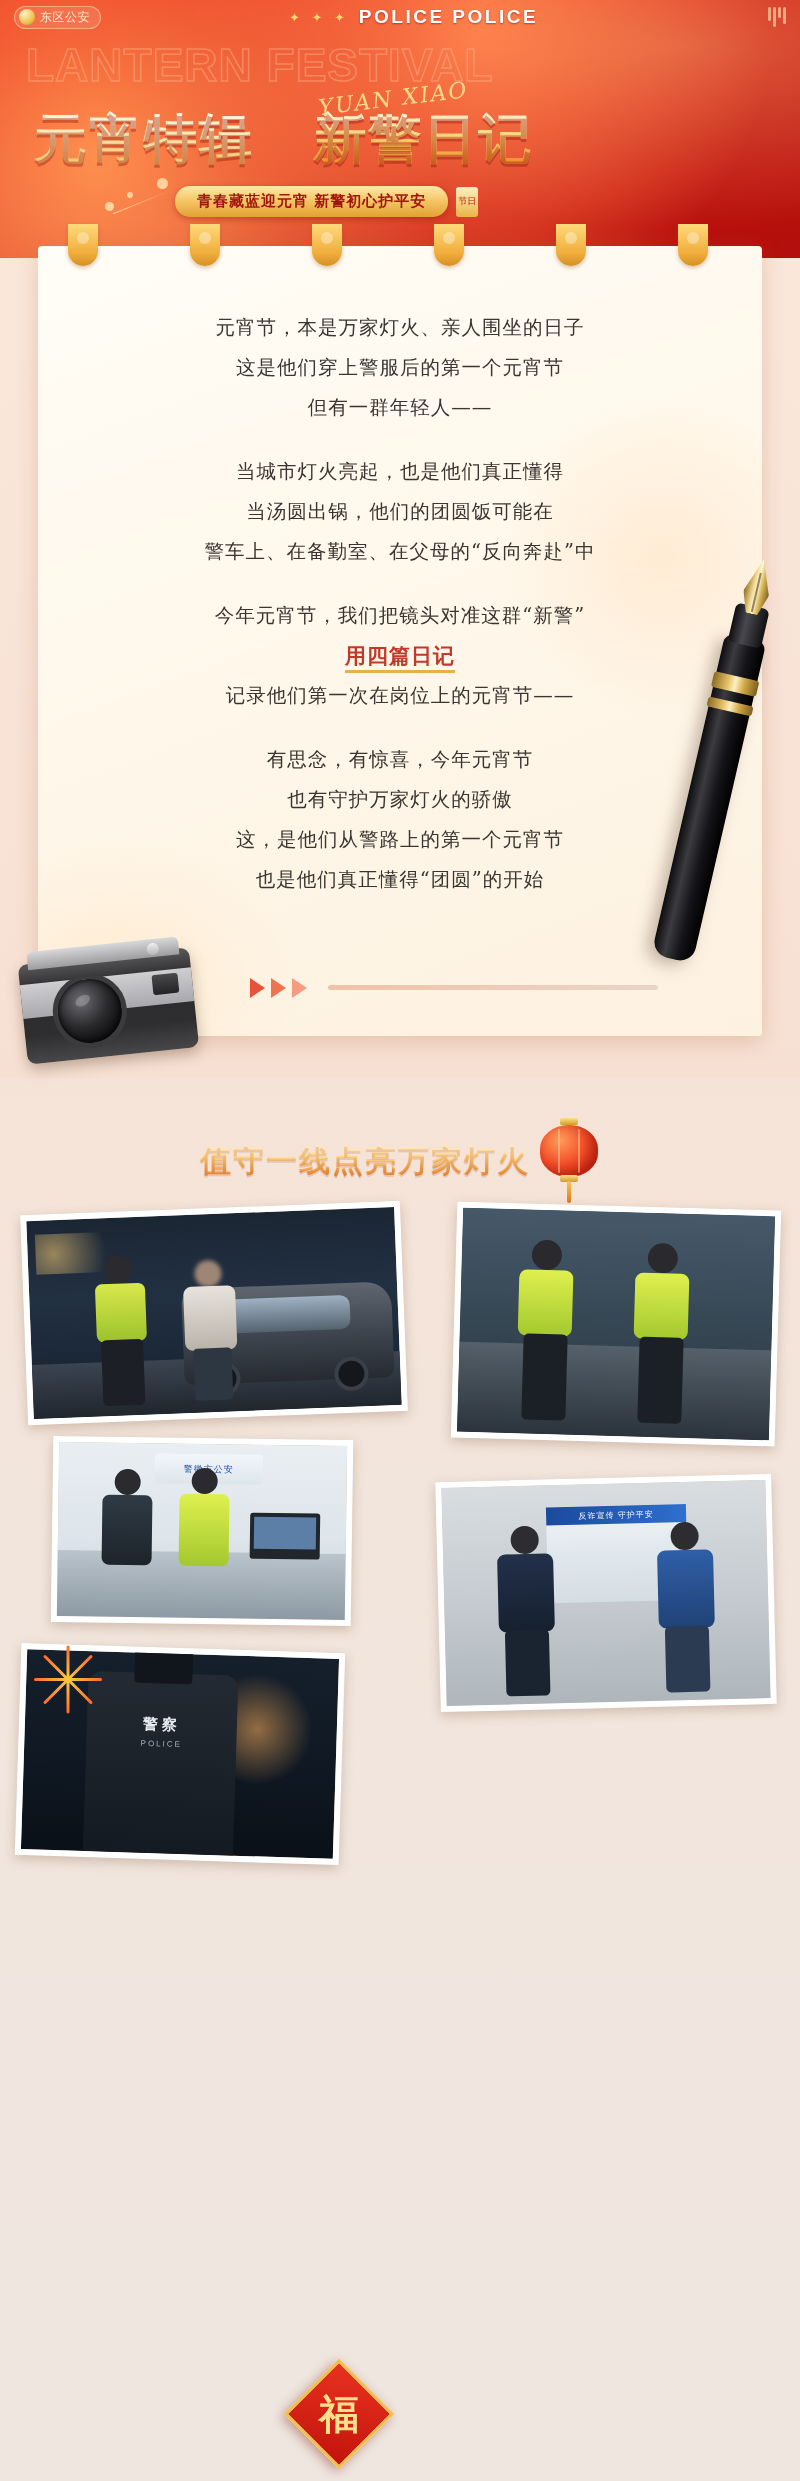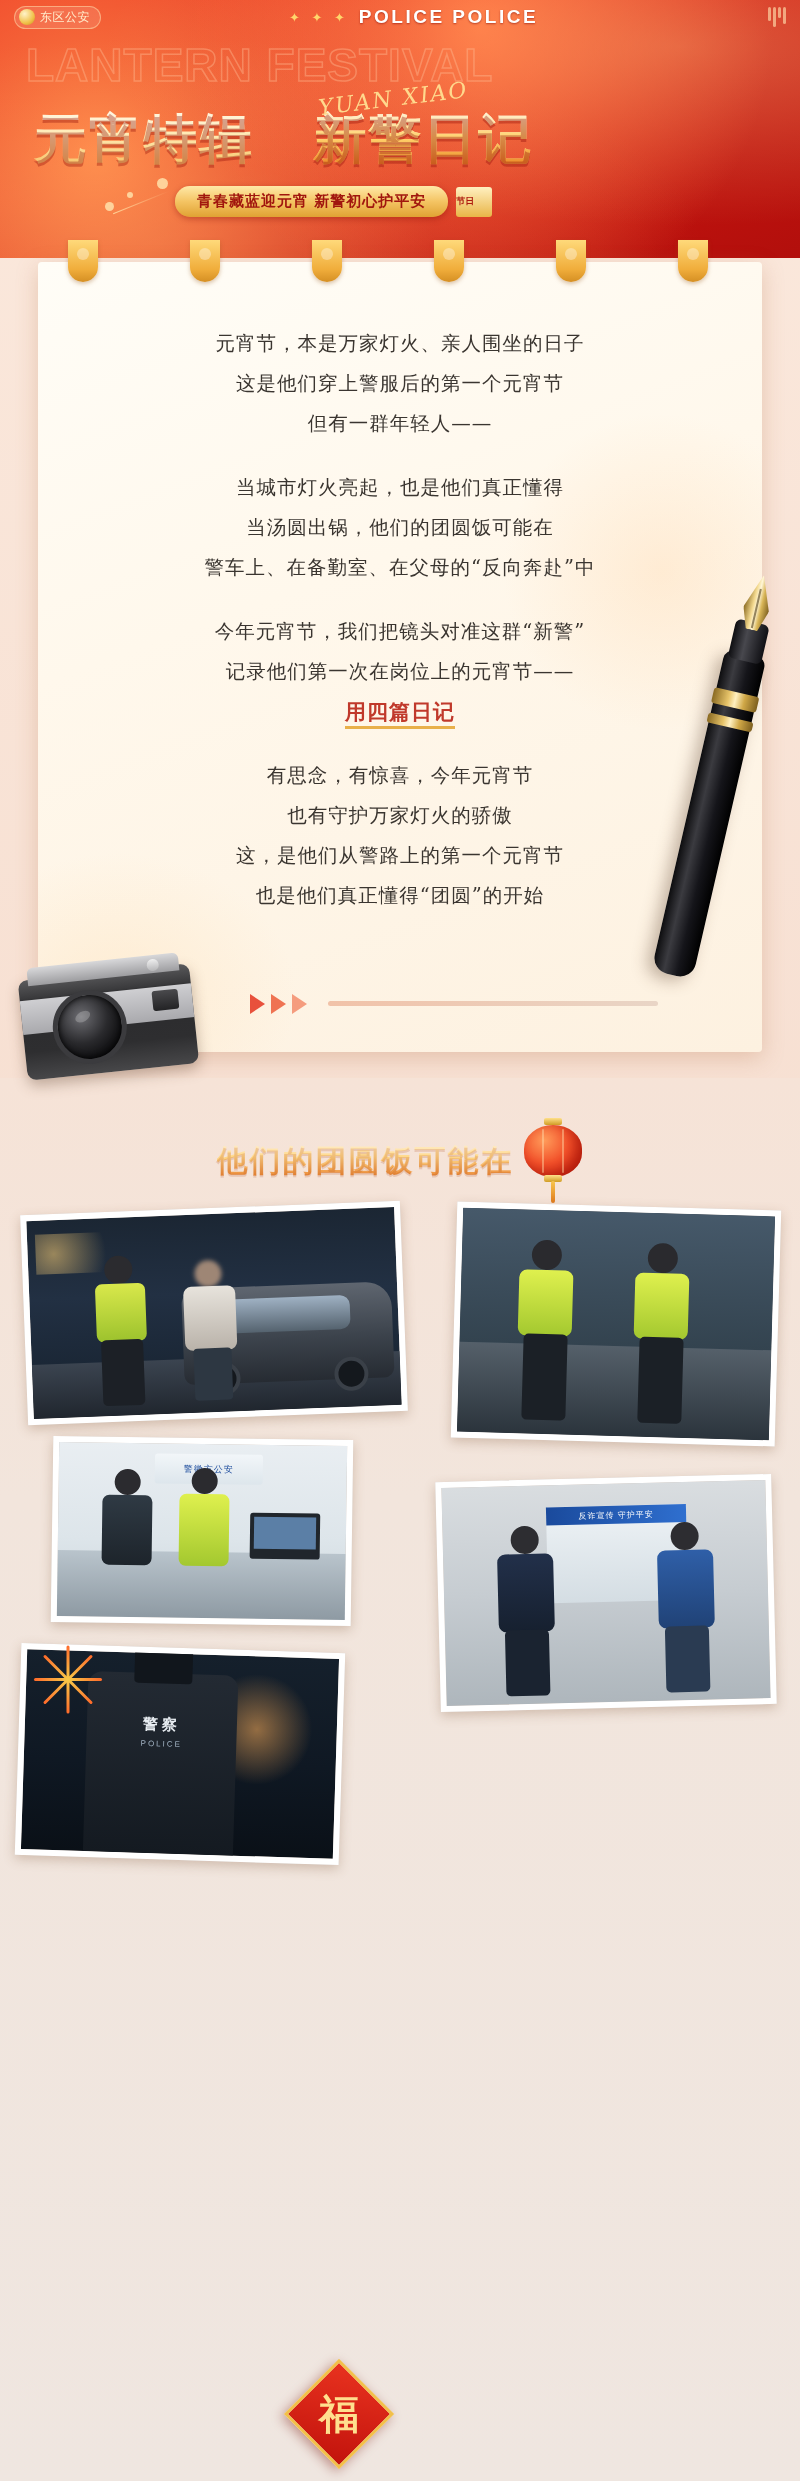--- a/index.html
+++ b/index.html
@@ -127,47 +127,47 @@
     font-size: 15px;
     font-weight: bold;
     letter-spacing: 1px;
     border-radius: 15px;
     padding: 6px 22px;
     white-space: nowrap;
     box-shadow: 0 2px 6px rgba(120,10,0,.35);
   }
   .sub-tag{
     margin-left: 8px;
-    width: 36px; height: 30px;
+    width: 22px; height: 30px;
     border-radius: 3px;
     background: linear-gradient(180deg,#fff0c0,#e9b547);
     color:#ae1a0f; font-size: 9px; line-height:11px;
-    display:flex; flex-direction:column; align-items:flex-start; justify-content:center;
-    font-weight:bold;
+    display:flex; flex-direction:column; align-items:center; justify-content:center;
+    font-weight:normal;
   }
   .deco-dots{
     position:absolute; left:105px; top:172px; z-index:4;
   }
   .deco-dots span{
     position:absolute; display:block; border-radius:50%;
     background: rgba(255,225,170,.85);
   }
   .d1{ width:9px;height:9px; left:0; top:30px;}
   .d2{ width:6px;height:6px; left:22px; top:20px;}
   .d3{ width:11px;height:11px; left:52px; top:6px;}
   .deco-line{
     position:absolute; left:6px; top:30px; width:60px; height:1px;
     background: linear-gradient(90deg, rgba(255,220,160,.9), rgba(255,220,160,0));
     transform: rotate(-22deg);
   }
 
   
   .paper-zone {
     position: absolute;
-    left: 0; top: 240px;
+    left: 0; top: 224px;
     width: 800px;
     height: 830px;
   }
   .paper {
     position: absolute;
     left: 38px; top: 22px;
     width: 724px;
     height: 790px;
     background: linear-gradient(160deg,#fffdf7 0%, #fff8ec 40%, #fdf1e0 100%);
     border-radius: 4px;
@@ -584,24 +584,24 @@
 
         <div class="pgap"></div>
 
         <div class="pline">当城市灯火亮起，也是他们真正懂得</div>
         <div class="pline">当汤圆出锅，他们的团圆饭可能在</div>
         <div class="pline">警车上、在备勤室、在父母的“反向奔赴”中</div>
 
         <div class="pgap"></div>
 
         <div class="pline">今年元宵节，我们把镜头对准这群“新警”</div>
-        <div class="pline">记录他们第一次在岗位上的元宵节——</div>
         <div class="pline em">
           <span class="under">用四篇日记</span>
         </div>
+        <div class="pline">记录他们第一次在岗位上的元宵节——</div>
 
         <div class="pgap"></div>
 
         <div class="pline">有思念，有惊喜，今年元宵节</div>
         <div class="pline">也有守护万家灯火的骄傲</div>
         <div class="pline">这，是他们从警路上的第一个元宵节</div>
         <div class="pline">也是他们真正懂得“团圆”的开始</div>
       </div>
 
       <div class="progress-bar"></div>
@@ -635,21 +635,21 @@
       <div class="pen-ring"></div>
       <div class="pen-ring r2"></div>
       <div class="pen-grip"></div>
       <div class="pen-nib"></div>
     </div>
   </div>
 
   <div class="sec2">
 
     <div class="sec2-title-row">
-      <div class="sec2-title">他们的团圆饭可能在</div>
+      <div class="sec2-title">值守一线点亮万家灯火</div>
       <div class="lantern">
         <div class="lantern-top"></div>
         <div class="lantern-body"></div>
         <div class="lantern-bot"></div>
         <div class="lantern-tassel"></div>
       </div>
     </div>
 
     <div class="photo p1">
       <div class="scene">

